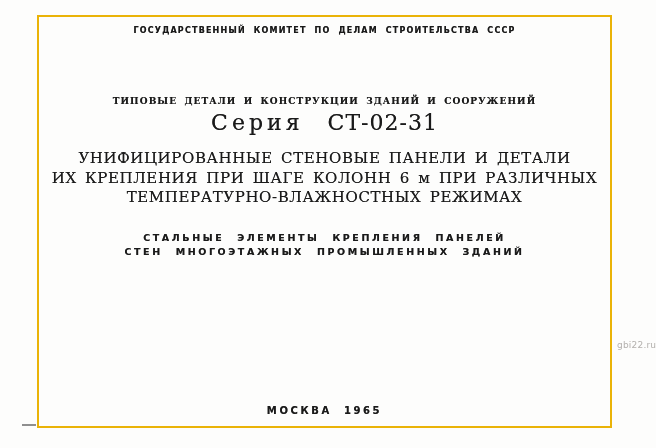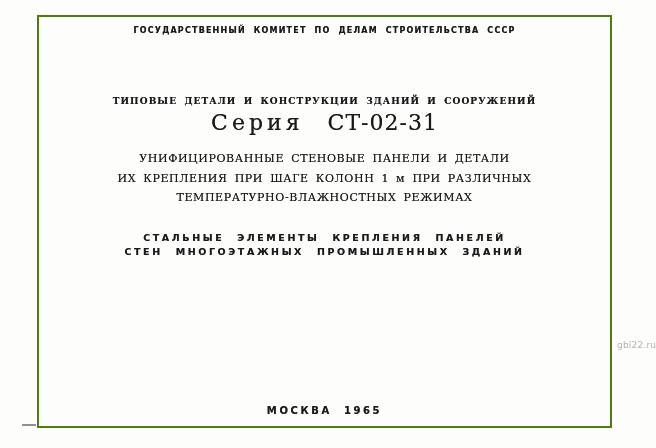--- a/index.html
+++ b/index.html
@@ -18,21 +18,21 @@
   .page {
     position: absolute;
     inset: 0;
   }
   .frame {
     position: absolute;
     left: 37px;
     top: 15px;
     width: 571px;
     height: 409px;
-    border: 2px solid #4d7c0f;
+    border: 2px solid #eab308;
     box-sizing: content-box;
   }
   .line {
     position: absolute;
     left: 0;
     right: 0;
     text-align: center;
     white-space: nowrap;
     text-shadow: 0 0 0.4px rgba(20,20,20,0.65);
   }
@@ -60,21 +60,21 @@
   .series-title .word {
     letter-spacing: 4px;
     margin-right: 24px;
   }
   .series-title .number {
     letter-spacing: 1px;
   }
   .main-title {
     top: 132px;
     font-family: "DejaVu Serif", serif;
-    font-size: 11px;
+    font-size: 15px;
     line-height: 19.5px;
     letter-spacing: 0.6px;
     word-spacing: 3px;
     font-weight: 500;
   }
   .main-title div { text-align: center; }
   .issue-label {
     top: 201px;
     font-size: 9px;
     font-weight: bold;
@@ -130,21 +130,21 @@
     <div class="line org-line">ГОСУДАРСТВЕННЫЙ КОМИТЕТ ПО ДЕЛАМ СТРОИТЕЛЬСТВА СССР</div>
 
     <div class="line series-caption">ТИПОВЫЕ ДЕТАЛИ И КОНСТРУКЦИИ ЗДАНИЙ И СООРУЖЕНИЙ</div>
 
     <div class="line series-title">
       <span class="word">Серия</span><span class="number">СТ-02-31</span>
     </div>
 
     <div class="line main-title">
       <div>УНИФИЦИРОВАННЫЕ СТЕНОВЫЕ ПАНЕЛИ И ДЕТАЛИ</div>
-      <div>ИХ КРЕПЛЕНИЯ ПРИ ШАГЕ КОЛОНН 1 м ПРИ РАЗЛИЧНЫХ</div>
+      <div>ИХ КРЕПЛЕНИЯ ПРИ ШАГЕ КОЛОНН 6 м ПРИ РАЗЛИЧНЫХ</div>
       <div>ТЕМПЕРАТУРНО-ВЛАЖНОСТНЫХ РЕЖИМАХ</div>
     </div>
 
 
     <div class="line issue-lines">
       <div>СТАЛЬНЫЕ ЭЛЕМЕНТЫ КРЕПЛЕНИЯ ПАНЕЛЕЙ</div>
       <div>СТЕН МНОГОЭТАЖНЫХ ПРОМЫШЛЕННЫХ ЗДАНИЙ</div>
     </div>
 
 

